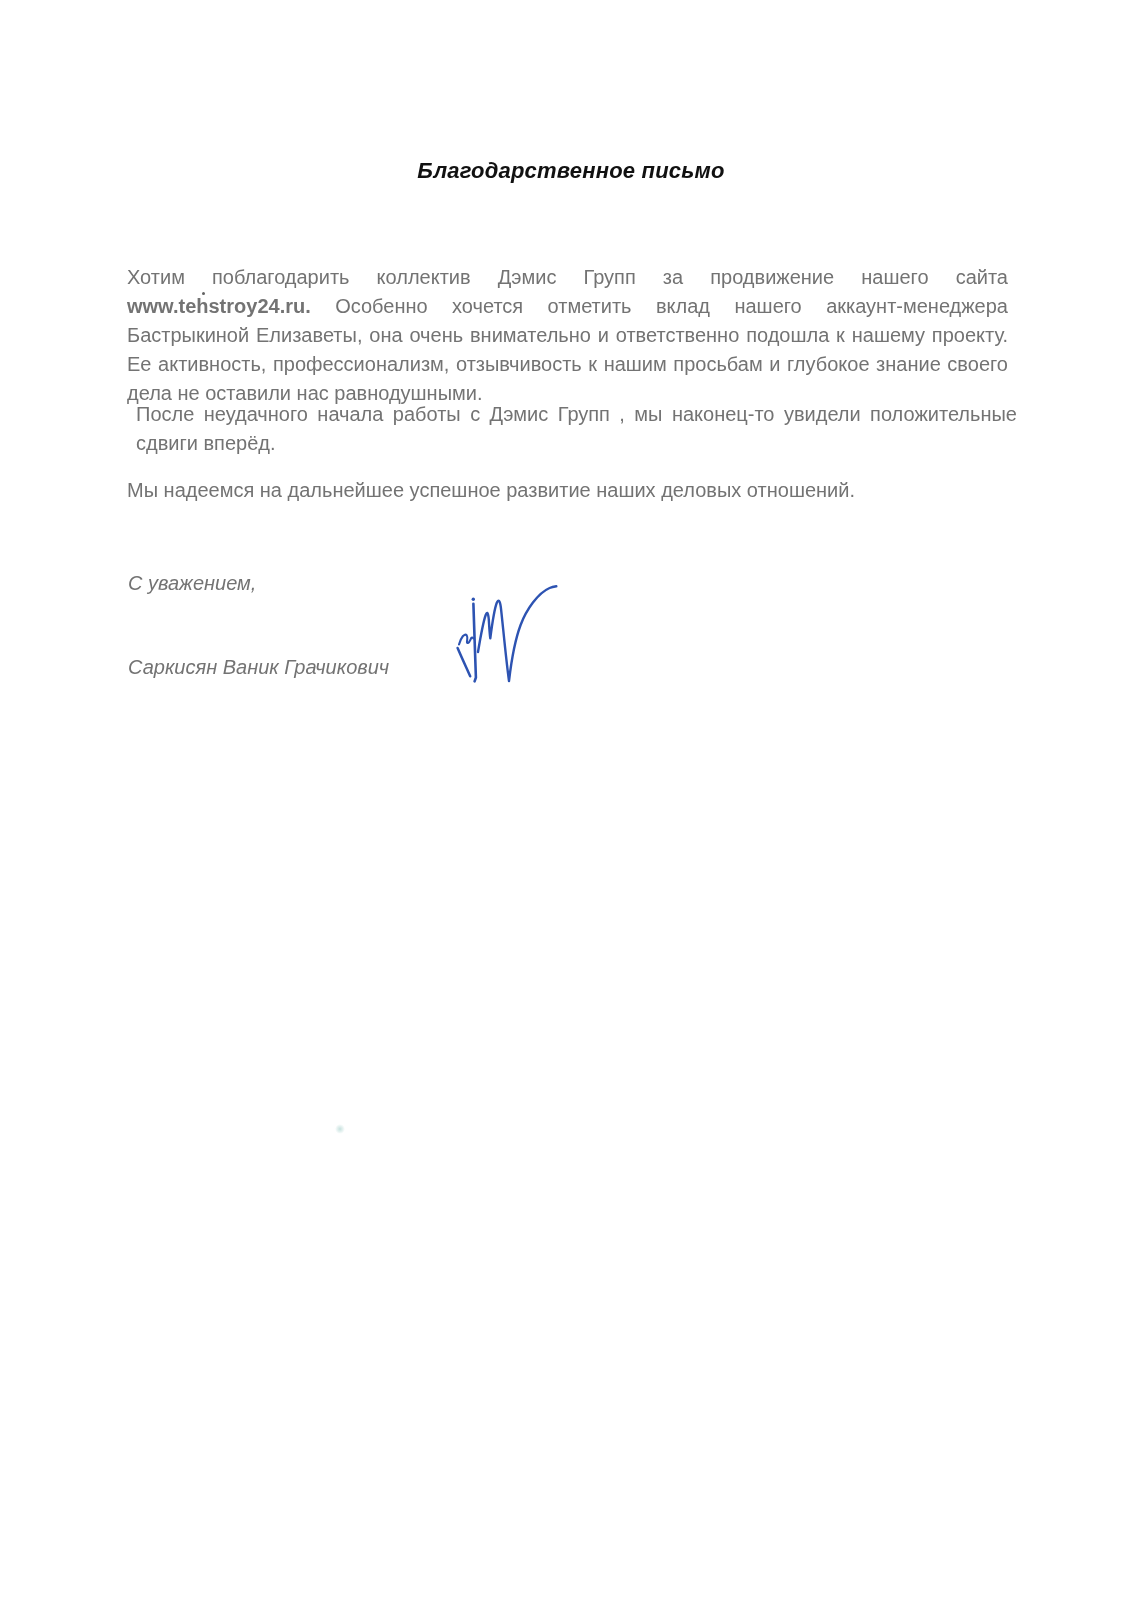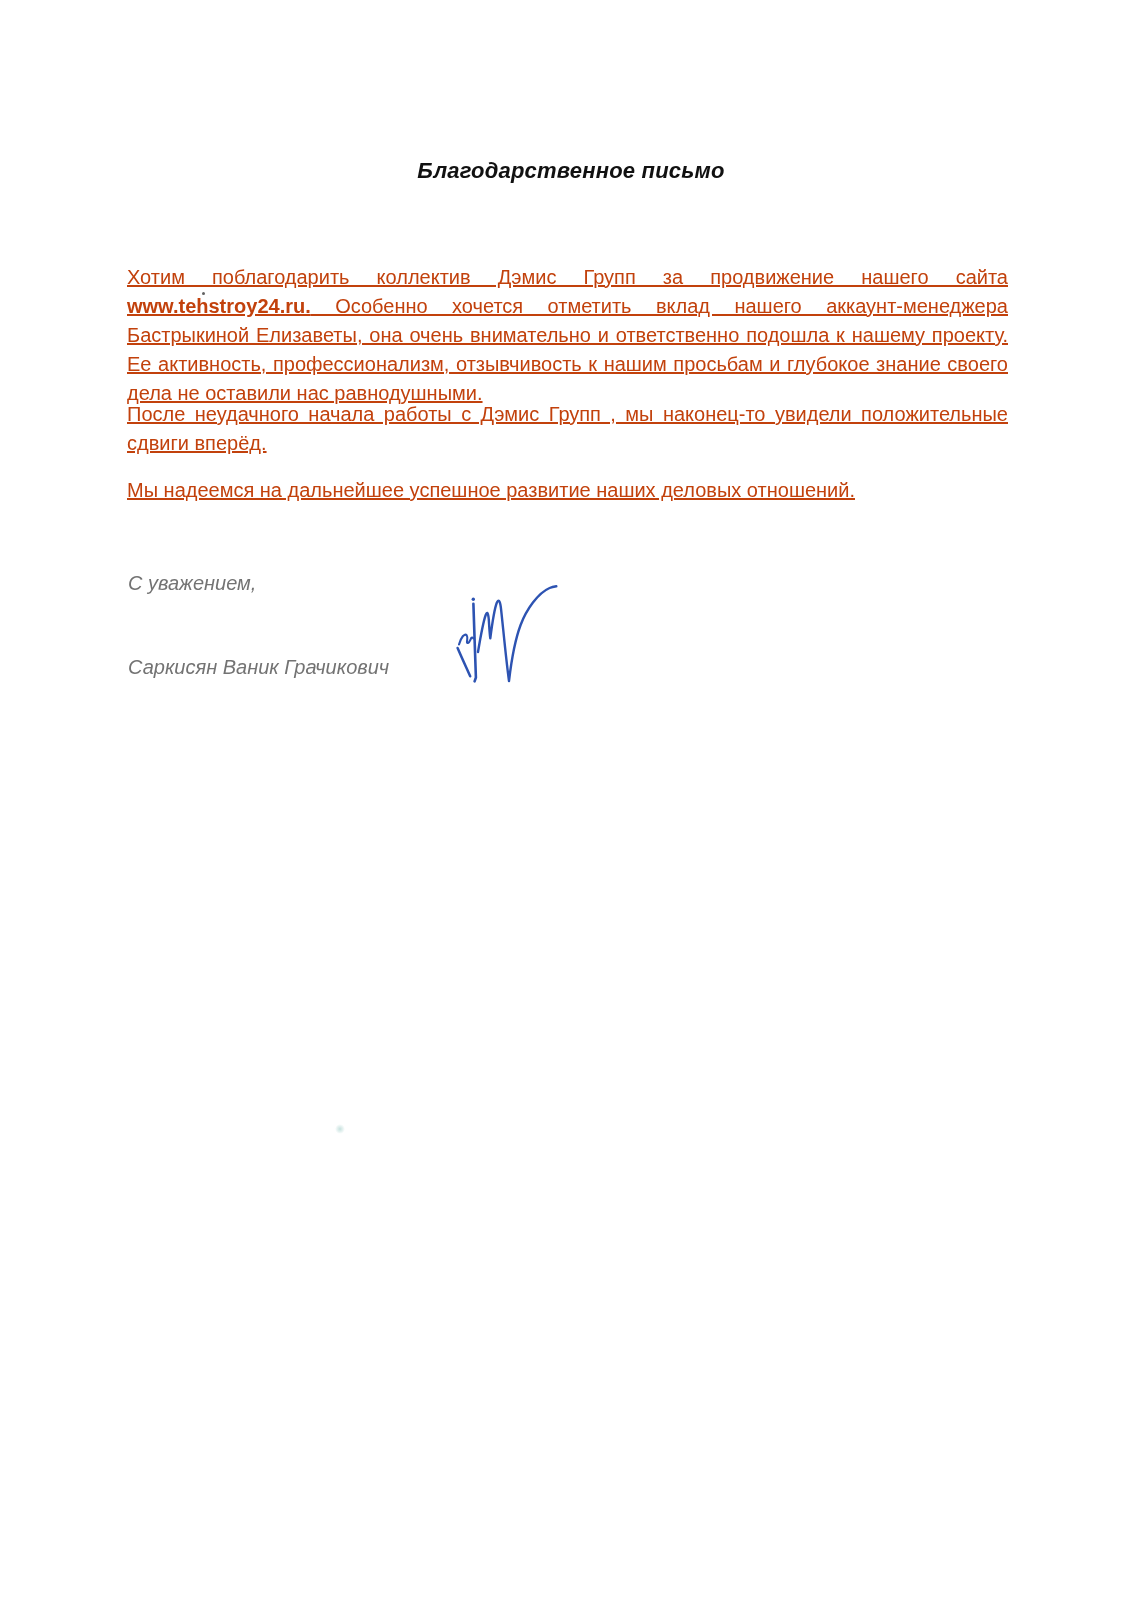--- a/index.html
+++ b/index.html
@@ -26,25 +26,24 @@
     color: #111111;
   }
   .para {
     position: absolute;
     left: 127px;
     width: 881px;
     font-size: 20px;
     line-height: 29px;
     text-align: justify;
     text-align-last: left;
-    color: #c2410c;
-    text-decoration: underline;
+    color: #737373;
   }
   .p1 { top: 263px; }
-  .p2 { top: 400px; }
+  .p2 { top: 400px; margin-left: 9px; }
   .p3 { top: 476px; text-align: right; }
   .bold-url { font-weight: bold; }
   .closing-line {
     position: absolute;
     left: 128px;
     font-size: 20px;
     line-height: 26px;
     font-style: italic;
     color: #737373;
   }

